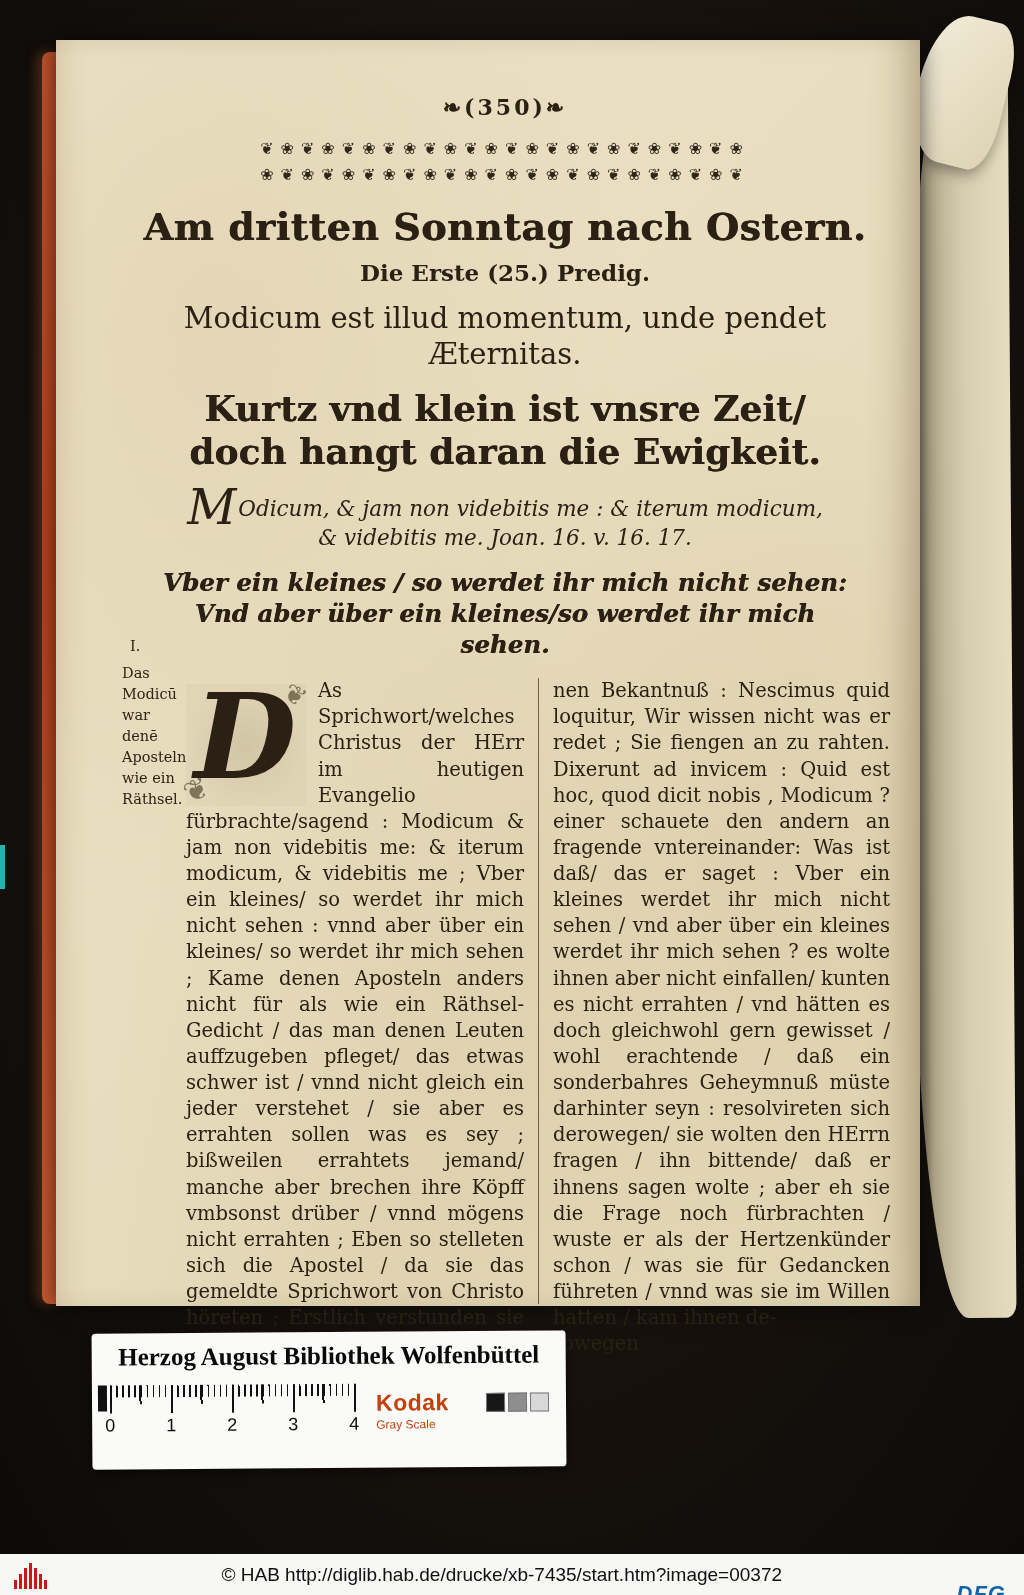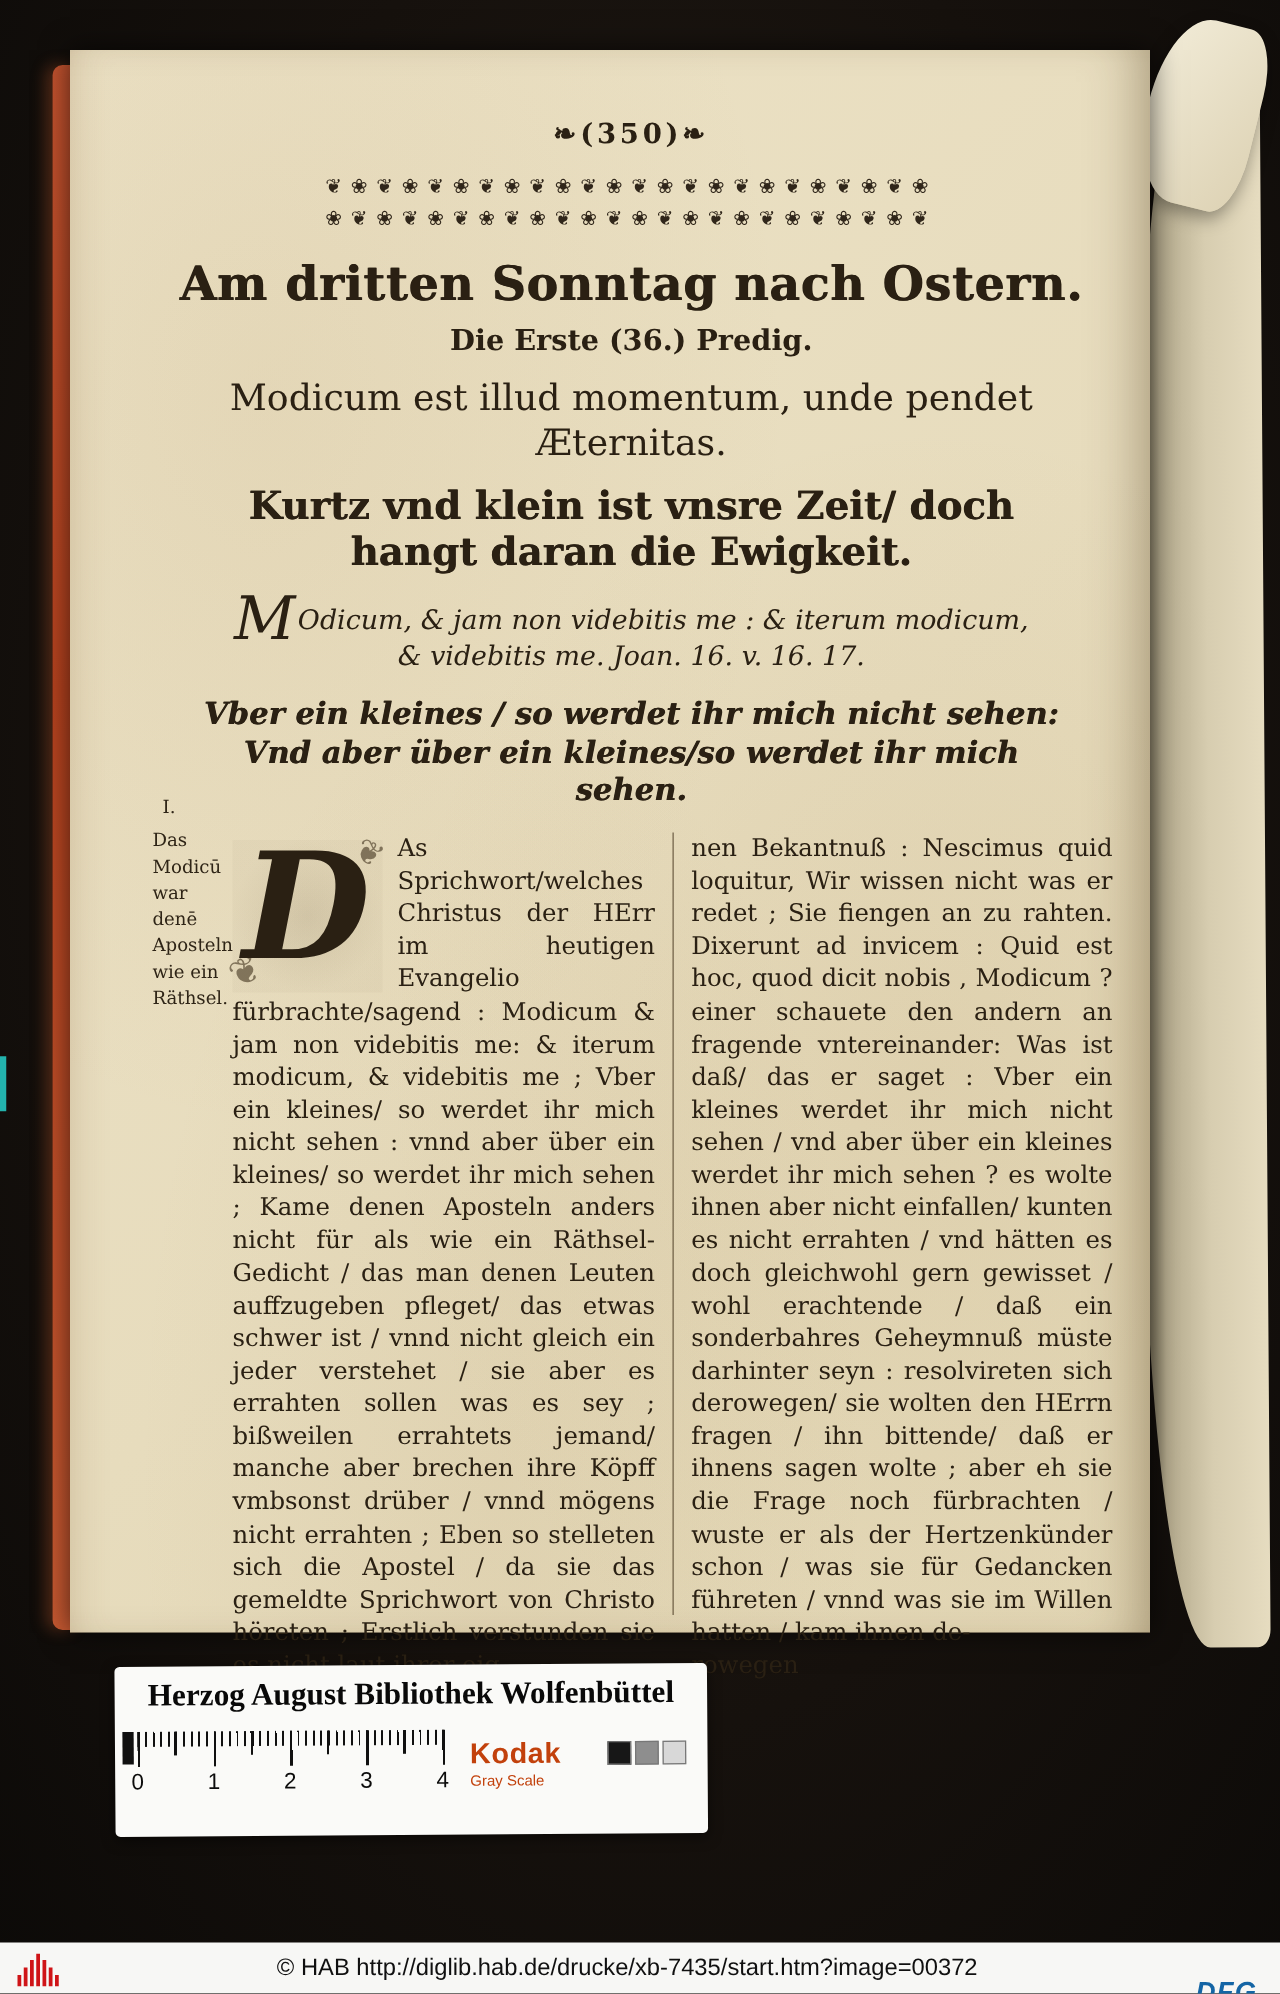--- a/index.html
+++ b/index.html
@@ -35,21 +35,21 @@
                    inset 22px 0 34px -26px rgba(120,80,40,.30);}
 
   .pagenum{margin-top:54px;text-align:center;font-size:22px;letter-spacing:3px;font-weight:700;}
   .orn-row{margin-top:4px;text-align:center;font-family:"DejaVu Sans",sans-serif;
            font-size:16px;line-height:22px;letter-spacing:7px;color:#30261a;white-space:nowrap;overflow:hidden;}
   .orn-row.first{margin-top:18px;}
   .title{margin:18px 0 0 0;text-align:center;font-size:38px;font-weight:700;letter-spacing:.5px;
          text-shadow:.6px 0 0 #2a2013;}
   .subtitle{margin-top:10px;text-align:center;font-size:23px;font-weight:700;}
   .latin-theme{margin:14px auto 0;max-width:660px;text-align:center;font-size:29px;line-height:1.25;}
-  .german-theme{margin:14px auto 0;max-width:680px;text-align:center;font-size:31px;font-weight:700;line-height:1.22;
+  .german-theme{margin:14px auto 0;max-width:680px;text-align:center;font-size:36px;font-weight:700;line-height:1.22;
          text-shadow:.4px 0 0 #2a2013;}
   .verse{margin:16px auto 0;max-width:650px;text-align:center;font-size:21.5px;line-height:1.3;font-style:italic;}
   .verse-initial{display:inline-block;font-size:48px;line-height:34px;vertical-align:-8px;margin-right:2px;font-weight:400;}
   .german-verse{margin:16px auto 0;max-width:690px;text-align:center;font-size:24.5px;font-weight:700;line-height:1.25;
          text-shadow:.4px 0 0 #2a2013;font-style:italic;}
 
   .margin-notes{position:absolute;left:66px;top:596px;width:60px;font-size:14.5px;line-height:21px;color:#2e2416;}
   .margin-notes span{display:block;}
   .margin-notes .num{margin-bottom:6px;padding-left:8px;}
 
@@ -110,21 +110,21 @@
   <div class="next-page-curl"></div>
   <div class="next-page-edge"></div>
   <div class="fore-edge"></div>
 
   <div class="page">
     <div class="pagenum">❧(350)❧</div>
     <div class="orn-row first">❦❀❦❀❦❀❦❀❦❀❦❀❦❀❦❀❦❀❦❀❦❀❦❀</div>
     <div class="orn-row">❀❦❀❦❀❦❀❦❀❦❀❦❀❦❀❦❀❦❀❦❀❦❀❦</div>
 
     <h1 class="title">Am dritten Sonntag nach Ostern.</h1>
-    <div class="subtitle">Die Erste (36.) Predig.</div>
+    <div class="subtitle">Die Erste (25.) Predig.</div>
     <div class="latin-theme">Modicum est illud momentum, unde pendet Æternitas.</div>
     <div class="german-theme">Kurtz vnd klein ist vnsre Zeit/ doch hangt daran die Ewigkeit.</div>
 
     <div class="verse"><span class="verse-initial">M</span><span>Odicum, &amp; jam non videbitis me : &amp; iterum modicum, &amp; videbitis me.  Joan. 16. v. 16. 17.</span></div>
 
     <div class="german-verse">Vber ein kleines / so werdet ihr mich nicht sehen: Vnd aber über ein kleines/so werdet ihr mich sehen.</div>
 
     <div class="margin-notes">
       <span class="num">I.</span>
       <span>Das</span>

